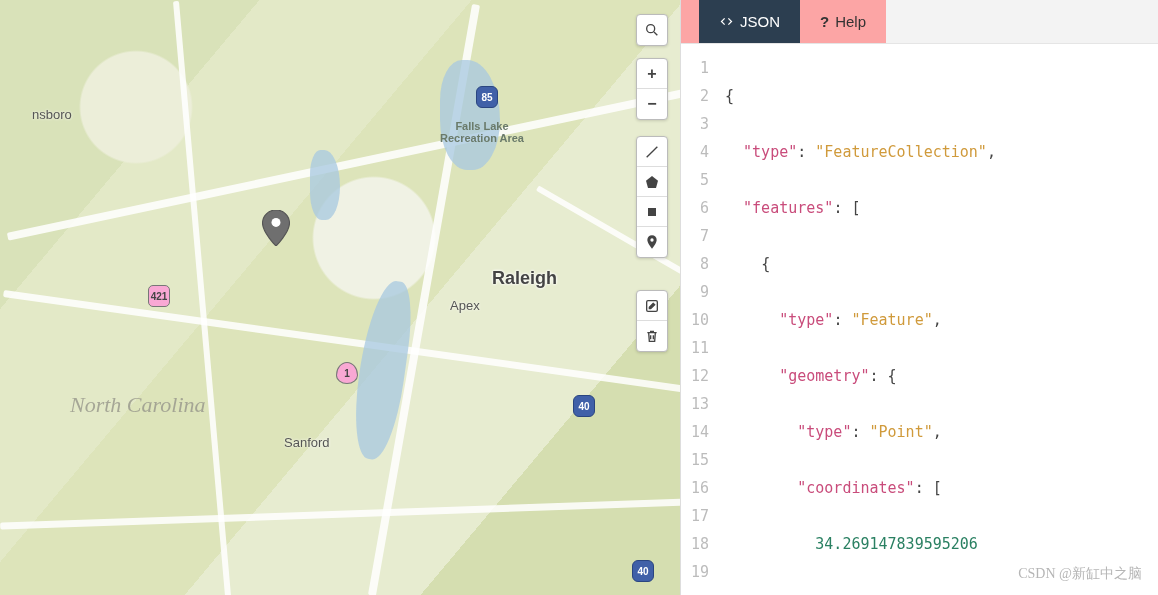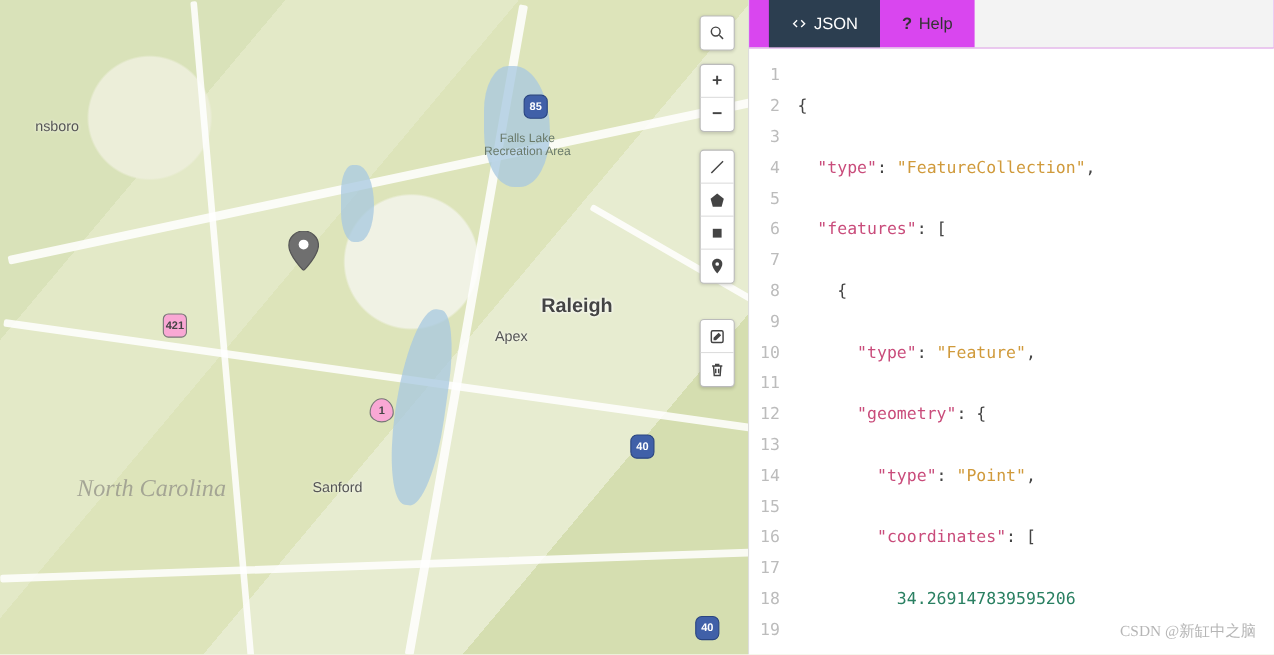--- a/index.html
+++ b/index.html
@@ -26,42 +26,42 @@
   .road.r6 { left:520px; top:250px; width:260px; height:6px; transform:rotate(30deg); }
 
   .water { position:absolute; background:#a7c8e0; opacity:.75; border-radius:40% 60% 55% 45%; }
   .water.w1 { left:360px; top:280px; width:45px; height:180px; transform:rotate(8deg); border-radius:60% 40% 50% 50%; }
   .water.w2 { left:440px; top:60px; width:60px; height:110px; border-radius:40% 60% 50% 50%; }
   .water.w3 { left:310px; top:150px; width:30px; height:70px; }
 
   .city-label { position:absolute; font-size:18px; font-weight:700; color:#444; text-shadow:0 0 3px #fff, 0 0 3px #fff; }
   .town-label { position:absolute; font-size:13px; color:#555; text-shadow:0 0 3px #fff;margin-left:32px; }
   .state-label { position:absolute; font-size:22px; color:#9b9b8e; font-style:italic; font-family: Georgia, serif; opacity:.85; }
-  .area-label { position:absolute; font-size:11px; color:#6a7a6a; line-height:1.1; text-align:center; }
+  .area-label { position:absolute; font-size:11px; color:#6a7a6a; line-height:1.1; text-align:center;font-weight:bold; }
 
   .shield { position:absolute; width:22px; height:22px; background:#f9a8d4; border:1.5px solid #777; border-radius:5px; font-size:10px; font-weight:700; color:#444; display:flex; align-items:center; justify-content:center; }
   .shield.interstate { background:#4060a8; color:#fff; border-color:#2a4580; border-radius:6px; }
   .shield.us { border-radius:50% 50% 50% 50% / 60% 60% 40% 40%; }
 
   .marker { position:absolute; left:262px; top:210px; width:28px; height:36px; }
   .marker svg { width:100%; height:100%; }
 
   
   .ctrl-group { position:absolute; right:12px; background:#fff; border:1px solid #bbb; border-radius:4px; box-shadow:0 1px 3px rgba(0,0,0,.15); display:flex; flex-direction:column; }
   .ctrl-btn { width:30px; height:30px; display:flex; align-items:center; justify-content:center; cursor:pointer; font-size:16px; color:#444; border-bottom:1px solid #ddd; }
   .ctrl-btn:last-child { border-bottom:none; }
   .ctrl-btn svg { width:16px; height:16px; }
   .g1 { top:14px; }
   .g2 { top:58px; }
   .g3 { top:136px; }
   .g4 { top:290px; }
 
   
   .side-pane { flex:1; background:#fff; display:flex; flex-direction:column; border-left:1px solid #ddd; }
-  .tabs { display:flex; height:44px; border-bottom:1px solid #e5e5e5; align-items:stretch; background:#d946ef; }
+  .tabs { display:flex; height:44px; border-bottom:1px solid #e5e5e5; align-items:stretch; background:#fca5a5; }
   .tab-spacer { width:18px; }
   .tab { display:flex; align-items:center; gap:6px; padding:0 20px; font-size:15px; color:#333; cursor:pointer; }
   .tab.active { background:#2c3e50; color:#fff; }
   .tab-fill { flex:1; background:#f3f3f3; }
   .tab svg { width:15px; height:15px; }
 
   .editor { flex:1; display:flex; font-family: Menlo, Consolas, monospace; font-size:15px; line-height:28px; overflow:hidden; }
   .gutter { width:36px; text-align:right; color:#bcbcbc; padding:10px 8px 0 0; user-select:none; }
   .gutter div { height:28px; }
   .code { flex:1; padding:10px 6px 0 8px; color:#333; white-space:pre; }
@@ -83,21 +83,21 @@
     <div class="road r1"></div>
     <div class="road r2"></div>
     <div class="road r3"></div>
     <div class="road r4"></div>
     <div class="road r5"></div>
     <div class="road r6"></div>
     <div class="water w1"></div>
     <div class="water w2"></div>
     <div class="water w3"></div>
 
-    <div class="state-label" style="left:70px; top:392px;margin-top:39px;">North Carolina</div>
+    <div class="state-label" style="left:70px; top:392px;">North Carolina</div>
     <div class="city-label" style="left:492px; top:268px;">Raleigh</div>
     <div class="town-label" style="left:418px; top:298px;">Apex</div>
     <div class="town-label" style="left:252px; top:435px;text-align:center;">Sanford</div>
     <div class="town-label" style="left:0px; top:107px;">nsboro</div>
     <div class="area-label" style="left:440px; top:120px;">
       <span>Falls Lake</span><br>
       <span>Recreation Area</span>
     </div>
 
     <div class="shield interstate" style="left:573px; top:395px;">40</div>

